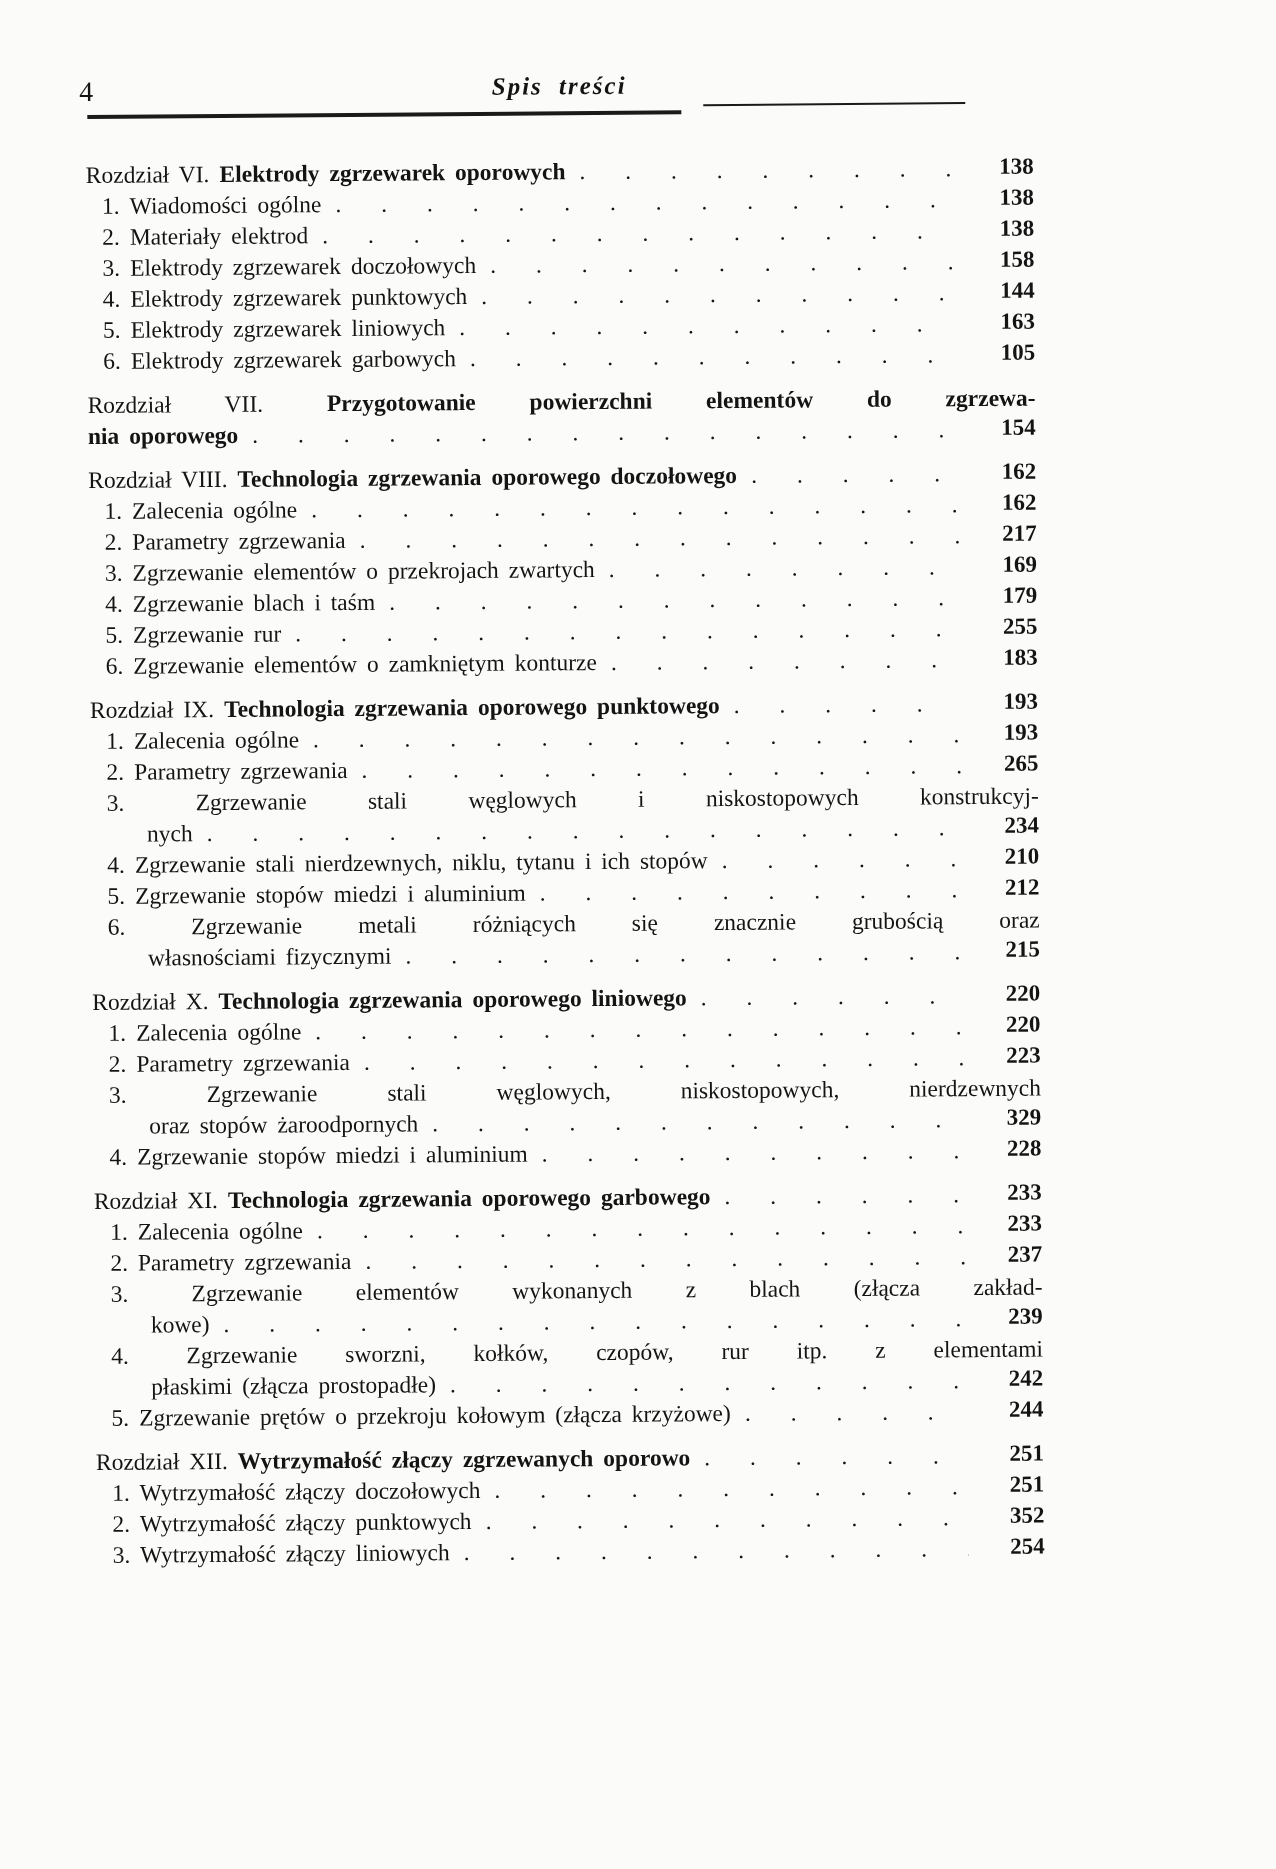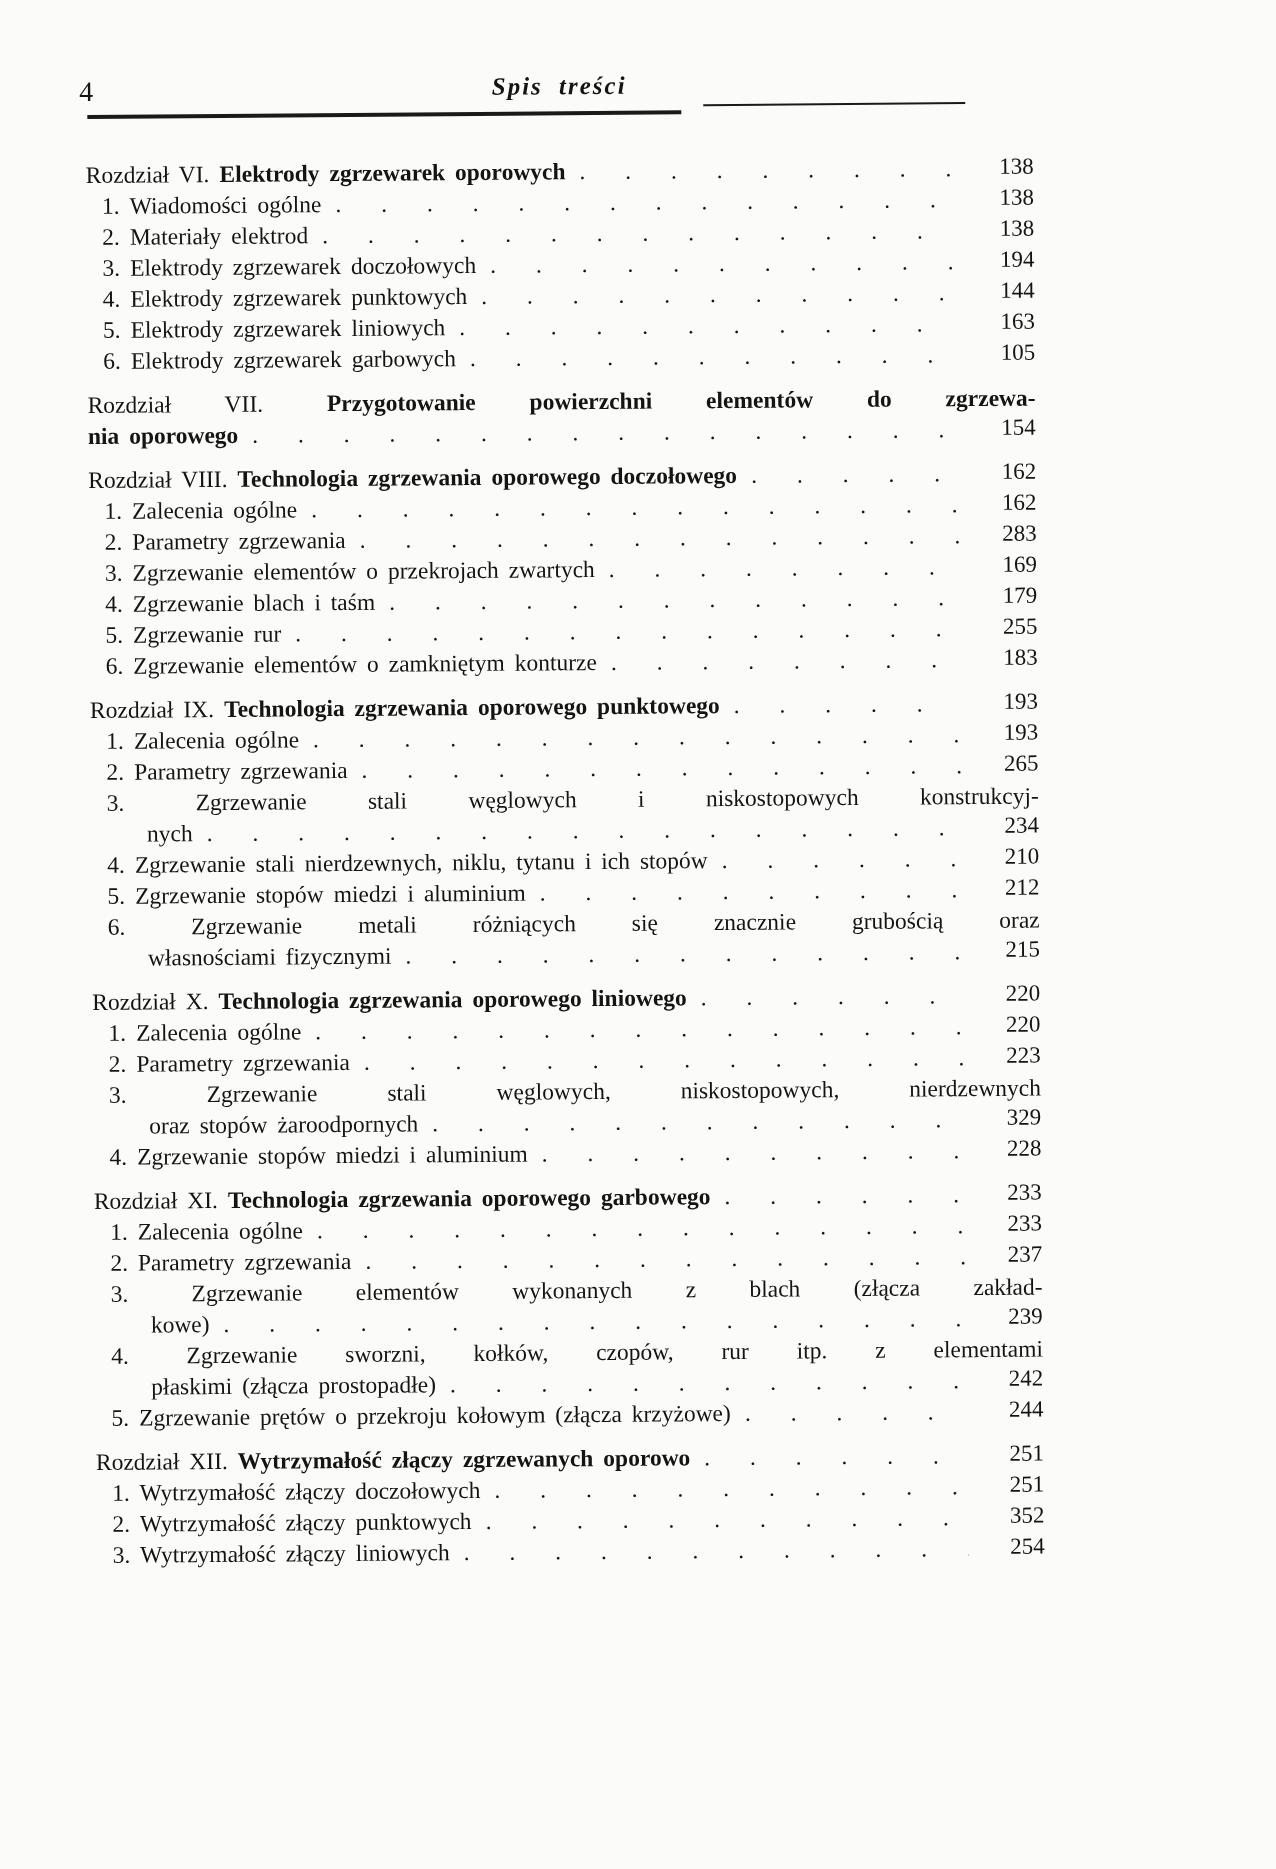--- a/index.html
+++ b/index.html
@@ -92,21 +92,21 @@
     letter-spacing: 17px;
     margin-left: 14px;
     margin-right: 4px;
     word-spacing: 0;
   }
   .pnum {
     flex: 0 0 auto;
     width: 72px;
     text-align: right;
     font-size: 23px;
-    font-weight: normal;
+    font-weight: bold;
     transform: translateY(-2px);
   }
 </style>
 </head>
 <body>
 
 <div class="scan">
   <div class="page">
     <div class="header">
       <span class="folio">4</span>
@@ -133,21 +133,21 @@
           <div class="l first flexline">
             <span class="head-span"><span class="label">2.</span><span class="title">Materiały elektrod</span></span>
             <span class="leader">. . . . . . . . . . . . . . . . . . . . . . . . . . . . . . . . . . . . . . . . . . . . . . . . . . . . . . . . . . . . . . . . . . . . . .</span>
             <span class="pnum">138</span>
           </div>
         </div>
         <div class="entry item">
           <div class="l first flexline">
             <span class="head-span"><span class="label">3.</span><span class="title">Elektrody zgrzewarek doczołowych</span></span>
             <span class="leader">. . . . . . . . . . . . . . . . . . . . . . . . . . . . . . . . . . . . . . . . . . . . . . . . . . . . . . . . . . . . . . . . . . . . . .</span>
-            <span class="pnum">194</span>
+            <span class="pnum">158</span>
           </div>
         </div>
         <div class="entry item">
           <div class="l first flexline">
             <span class="head-span"><span class="label">4.</span><span class="title">Elektrody zgrzewarek punktowych</span></span>
             <span class="leader">. . . . . . . . . . . . . . . . . . . . . . . . . . . . . . . . . . . . . . . . . . . . . . . . . . . . . . . . . . . . . . . . . . . . . .</span>
             <span class="pnum">144</span>
           </div>
         </div>
         <div class="entry item">
@@ -183,21 +183,21 @@
           <div class="l first flexline">
             <span class="head-span"><span class="label">1.</span><span class="title">Zalecenia ogólne</span></span>
             <span class="leader">. . . . . . . . . . . . . . . . . . . . . . . . . . . . . . . . . . . . . . . . . . . . . . . . . . . . . . . . . . . . . . . . . . . . . .</span>
             <span class="pnum">162</span>
           </div>
         </div>
         <div class="entry item">
           <div class="l first flexline">
             <span class="head-span"><span class="label">2.</span><span class="title">Parametry zgrzewania</span></span>
             <span class="leader">. . . . . . . . . . . . . . . . . . . . . . . . . . . . . . . . . . . . . . . . . . . . . . . . . . . . . . . . . . . . . . . . . . . . . .</span>
-            <span class="pnum">283</span>
+            <span class="pnum">217</span>
           </div>
         </div>
         <div class="entry item">
           <div class="l first flexline">
             <span class="head-span"><span class="label">3.</span><span class="title">Zgrzewanie elementów o przekrojach zwartych</span></span>
             <span class="leader">. . . . . . . . . . . . . . . . . . . . . . . . . . . . . . . . . . . . . . . . . . . . . . . . . . . . . . . . . . . . . . . . . . . . . .</span>
             <span class="pnum">169</span>
           </div>
         </div>
         <div class="entry item">

